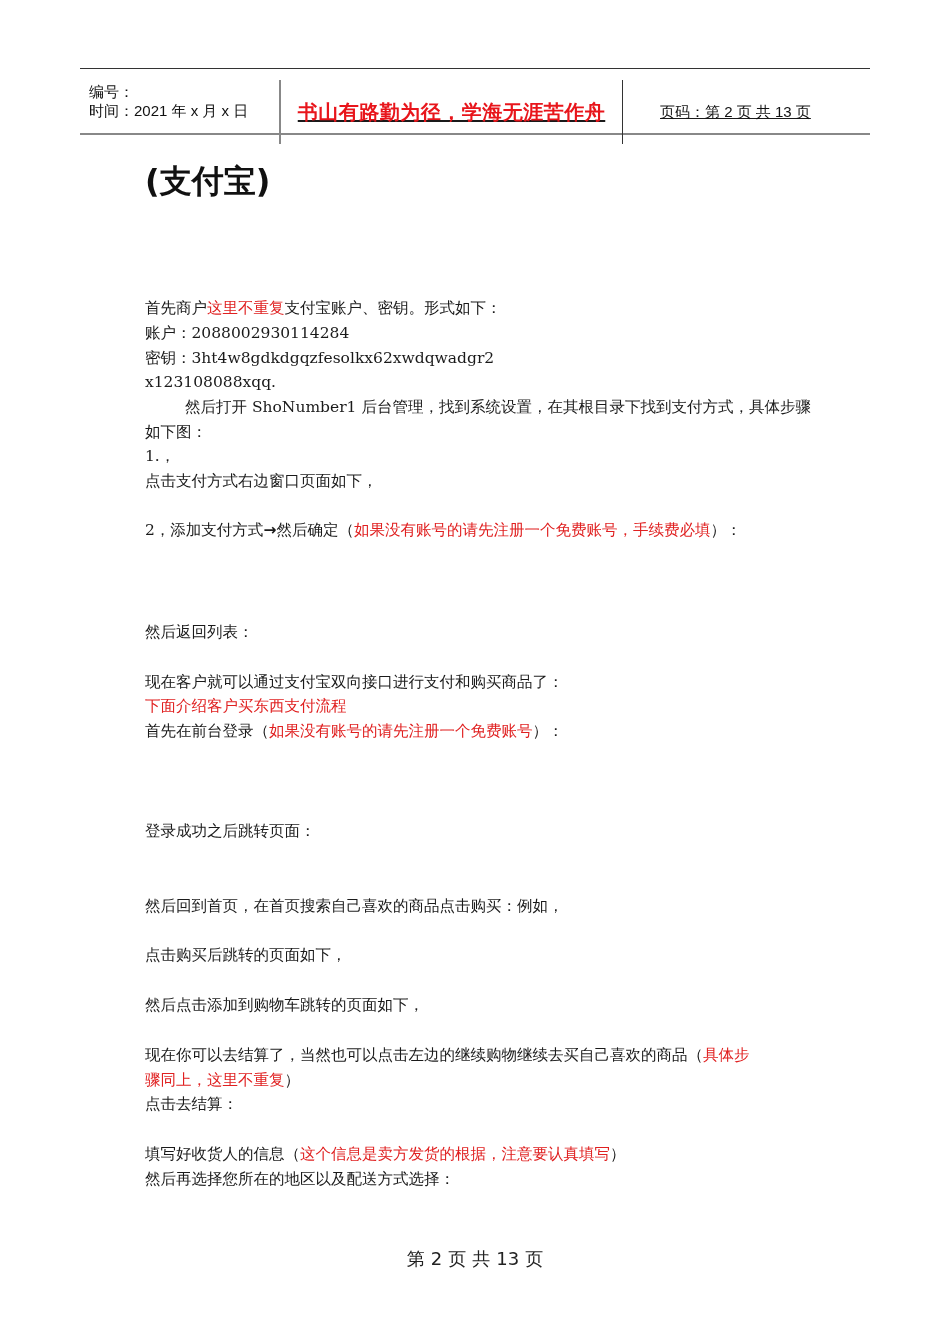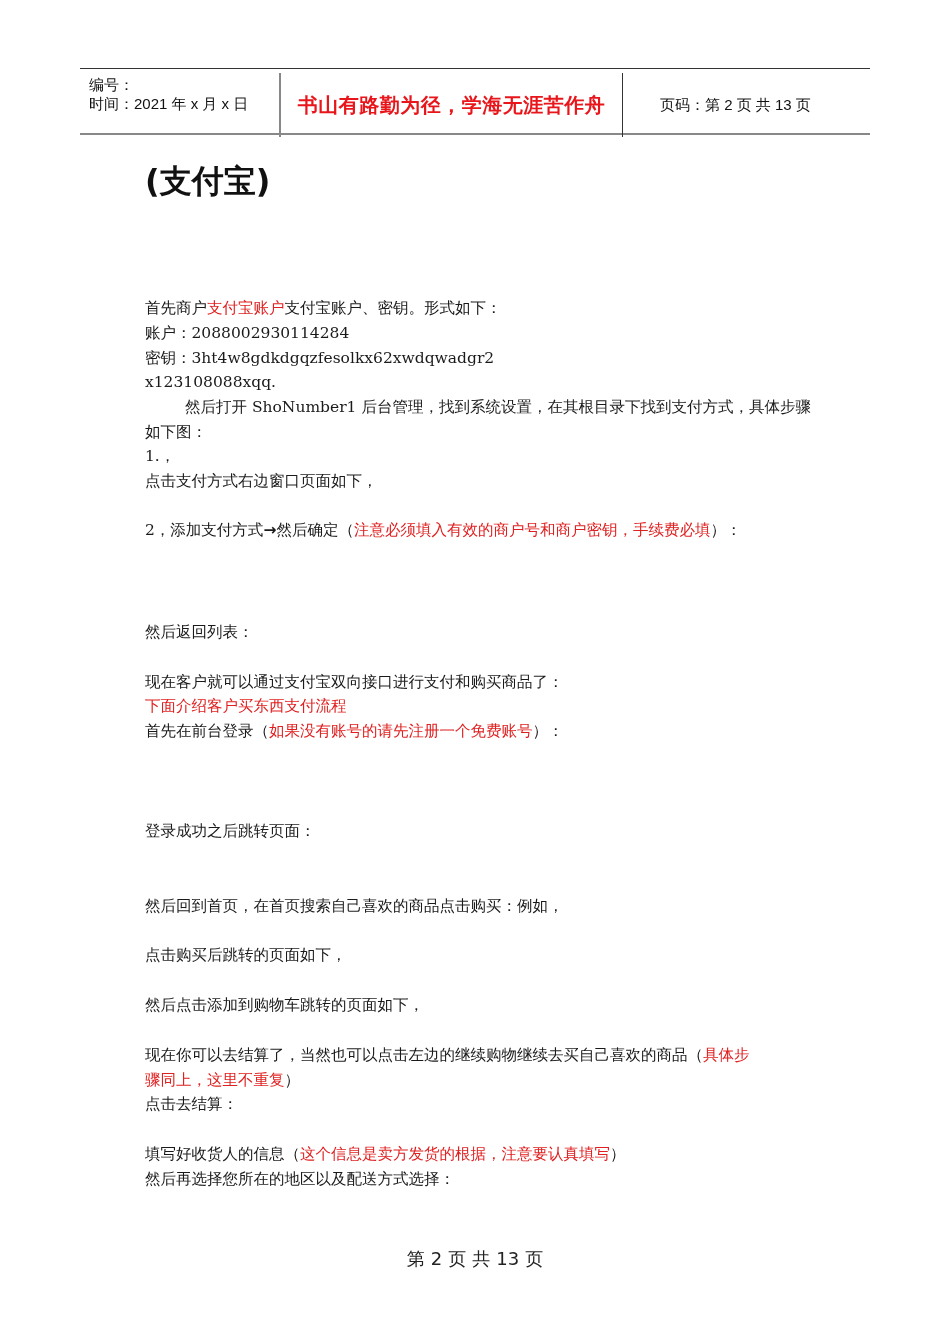--- a/index.html
+++ b/index.html
@@ -1,21 +1,21 @@
 <!DOCTYPE html>
 <html><head>
 <meta charset="utf-8">
 <style>
   html, body { margin: 0; padding: 0; background: #ffffff; }
   body { width: 950px; height: 1344px; position: relative; overflow: hidden;
          font-family: "DejaVu Serif", "Liberation Serif", serif; color: #1a1a1a; }
 
   .header-table { position: absolute; left: 80px; top: 68px; width: 790px; height: 67px;
                   border-top: 1px solid #333; border-bottom: 2px solid #888; box-sizing: border-box; }
-  .hcell { position: absolute; top: 4px; height: 100%; box-sizing: border-box; }
+  .hcell { position: absolute; top: 11px; height: 100%; box-sizing: border-box; text-decoration: underline; }
   .hcell.left { left: 0; width: 201px; border-right: 2px solid #888; }
   .hcell.mid { left: 201px; width: 342px; border-right: 1px solid #333;
                display: flex; align-items: center; justify-content: center; }
   .hcell.right { left: 574px; width: 216px; display: flex; align-items: center; }
 
   .hsans { font-family: "Liberation Sans", "DejaVu Sans", sans-serif; font-size: 15px; color: #111; }
   .left .l1 { position: absolute; left: 9px; top: 3px; }
   .left .l2 { position: absolute; left: 9px; top: 22px; }
   .motto { color: #e8151b; font-size: 20px; font-weight: bold;
            font-family: "DejaVu Sans", "Liberation Sans", sans-serif; letter-spacing: 0.5px; }
@@ -45,32 +45,32 @@
   </div>
   <div class="hcell right">
     <span class="pg hsans">页码：第 2 页  共 13 页</span>
   </div>
 </div>
 
 <h1 class="title">(支付宝)</h1>
 
 <div class="body-text" style="top:296px;">
   <div class="line" style="top:0px;">
-    <span>首先商户</span><span class="red">支付宝账户</span><span>支付宝账户、密钥。形式如下：</span>
+    <span>首先商户</span><span class="red">这里不重复</span><span>支付宝账户、密钥。形式如下：</span>
   </div>
   <div class="line" style="top:25px;">账户：2088002930114284</div>
   <div class="line" style="top:50px;">密钥：3ht4w8gdkdgqzfesolkx62xwdqwadgr2</div>
   <div class="line" style="top:74px;">x123108088xqq.</div>
   <div class="line" style="top:99px;margin-left:40px;">然后打开 ShoNumber1 后台管理，找到系统设置，在其根目录下找到支付方式，具体步骤</div>
   <div class="line" style="top:124px;">如下图：</div>
   <div class="line" style="top:148px;">1.，</div>
   <div class="line" style="top:173px;">点击支付方式右边窗口页面如下，</div>
 
   <div class="line" style="top:222px;">
-    <span>2，添加支付方式</span><span style="font-family:'DejaVu Sans',sans-serif;font-weight:bold;">→</span><span>然后确定（</span><span class="red">注意必须填入有效的商户号和商户密钥，手续费必填</span><span>）：</span>
+    <span>2，添加支付方式</span><span style="font-family:'DejaVu Sans',sans-serif;font-weight:bold;">→</span><span>然后确定（</span><span class="red">如果没有账号的请先注册一个免费账号，手续费必填</span><span>）：</span>
   </div>
 
   <div class="line" style="top:324px;">然后返回列表：</div>
   <div class="line" style="top:374px;">现在客户就可以通过支付宝双向接口进行支付和购买商品了：</div>
   <div class="line red" style="top:398px;">下面介绍客户买东西支付流程</div>
   <div class="line" style="top:423px;">
     <span>首先在前台登录（</span><span class="red">如果没有账号的请先注册一个免费账号</span><span>）：</span>
   </div>
 
   <div class="line" style="top:523px;">登录成功之后跳转页面：</div>

